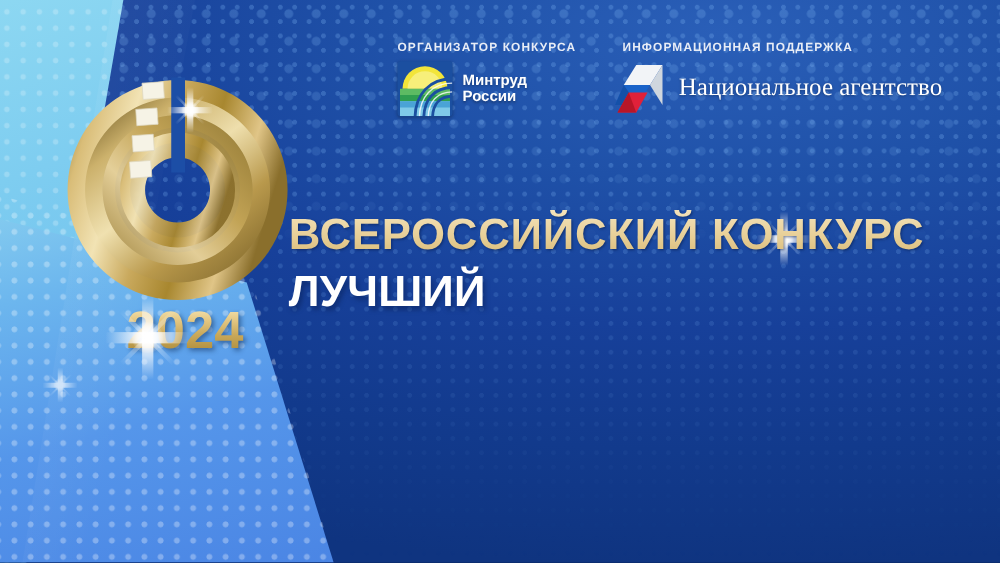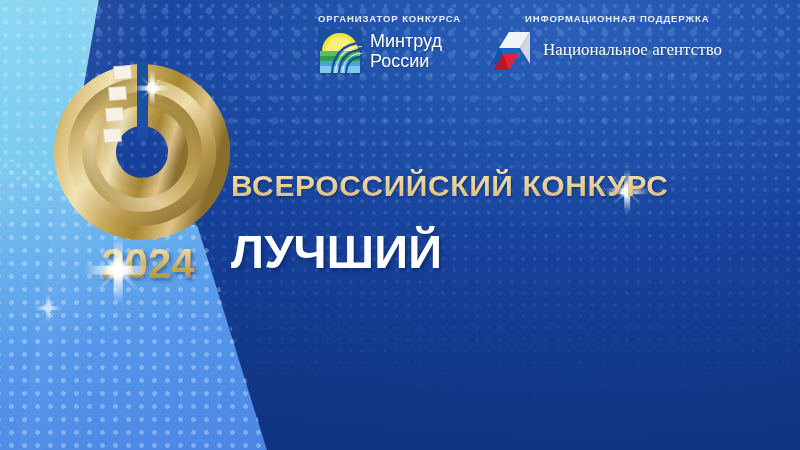--- a/index.html
+++ b/index.html
@@ -59,49 +59,49 @@
     pointer-events:none;
   }
   .panel-edge{
     position:absolute;left:0;top:0;width:300px;height:450px;
     background:linear-gradient(105deg, rgba(255,255,255,0.10), rgba(255,255,255,0) 45%);
     clip-path:polygon(30% 0%, 52% 0%, 24% 100%, 6% 100%);
     pointer-events:none;
   }
 
   
-  .hdr{position:absolute;top:10px;left:0;width:100%;height:80px;}
+  .hdr{position:absolute;top:30px;left:0;width:100%;height:80px;}
   .hdr-label{
     position:absolute;
     color:#e8edf6;
     font-size:9.5px;
     font-weight:700;
     letter-spacing:.9px;
     text-transform:uppercase;
     white-space:nowrap;
   }
   .lbl-org{left:318px;top:3px;}
-  .lbl-info{left:498px;top:3px;margin-left:27px;}
+  .lbl-info{left:498px;top:3px;}
 
   .org-block{position:absolute;left:318px;top:19px;display:flex;align-items:center;gap:8px;}
   .mintrud-mark{
     width:44px;height:44px;border-radius:3px;overflow:hidden;
     background:#1b4fa0;flex:0 0 auto;box-shadow:0 1px 3px rgba(0,0,0,.25);
   }
   .mintrud-text{
-    color:#ffffff;font-size:18px;font-weight:400;line-height:1.12;white-space:nowrap;
+    color:#ffffff;font-size:12px;font-weight:700;line-height:1.12;white-space:nowrap;
     text-shadow:0 1px 2px rgba(0,0,0,.3);
   }
 
   .nark-block{position:absolute;left:492px;top:18px;display:flex;align-items:center;gap:9px;}
   .nark-mark{width:42px;height:44px;flex:0 0 auto;}
   .nark-text{
     color:#ffffff;
     font-family:"Liberation Serif", serif;
-    font-size:17px;line-height:1.12;white-space:nowrap;font-weight:400;
+    font-size:20px;line-height:1.12;white-space:nowrap;font-weight:400;
     text-shadow:0 1px 2px rgba(0,0,0,.35);
   }
 
   
   .emblem{position:absolute;left:52px;top:62px;width:180px;height:185px;}
   .year{
     position:absolute;left:78px;top:240px;width:140px;
     text-align:center;
     font-size:42px;font-weight:800;letter-spacing:0px;
     background:linear-gradient(180deg,#fdf2cc 0%,#e7cc8a 30%,#c9a859 58%,#b08f3f 85%,#d8bb74 100%);
@@ -131,31 +131,31 @@
     background:radial-gradient(circle,#ffffff 0%,rgba(255,255,255,.6) 40%,rgba(255,255,255,0) 75%);
   }
   .sp1{left:70px;top:222px;width:96px;height:96px;}
   .sp2{left:126px;top:62px;width:52px;height:52px;}
   .sp3{left:596px;top:160px;width:62px;height:62px;}
   .sp4{left:28px;top:288px;width:40px;height:40px;opacity:.7;}
 
   
   .copy{position:absolute;left:231px;top:168px;}
   .head-gold{
-    font-size:30px;font-weight:800;letter-spacing:.6px;line-height:1.17;
+    font-size:35px;font-weight:800;letter-spacing:.6px;line-height:1.17;
     color:#e7cf9a;
     background:linear-gradient(180deg,#f4e3bb 0%,#e6cd94 55%,#d6b872 100%);
     -webkit-background-clip:text;background-clip:text;color:transparent;
     text-shadow:none;
     filter:drop-shadow(1px 1px 1px rgba(5,25,70,.5));
     white-space:nowrap;
   }
   .head-white{
-    margin-top:24px;
-    font-size:47px;font-weight:800;letter-spacing:.2px;line-height:1.08;
+    margin-top:6px;
+    font-size:35px;font-weight:800;letter-spacing:.2px;line-height:1.08;
     color:#ffffff;white-space:nowrap;
     filter:drop-shadow(2px 3px 2px rgba(5,25,70,.45));
   }
 </style>
 </head>
 <body>
 
 <div id="stage">
 
   <div class="dots"></div>

